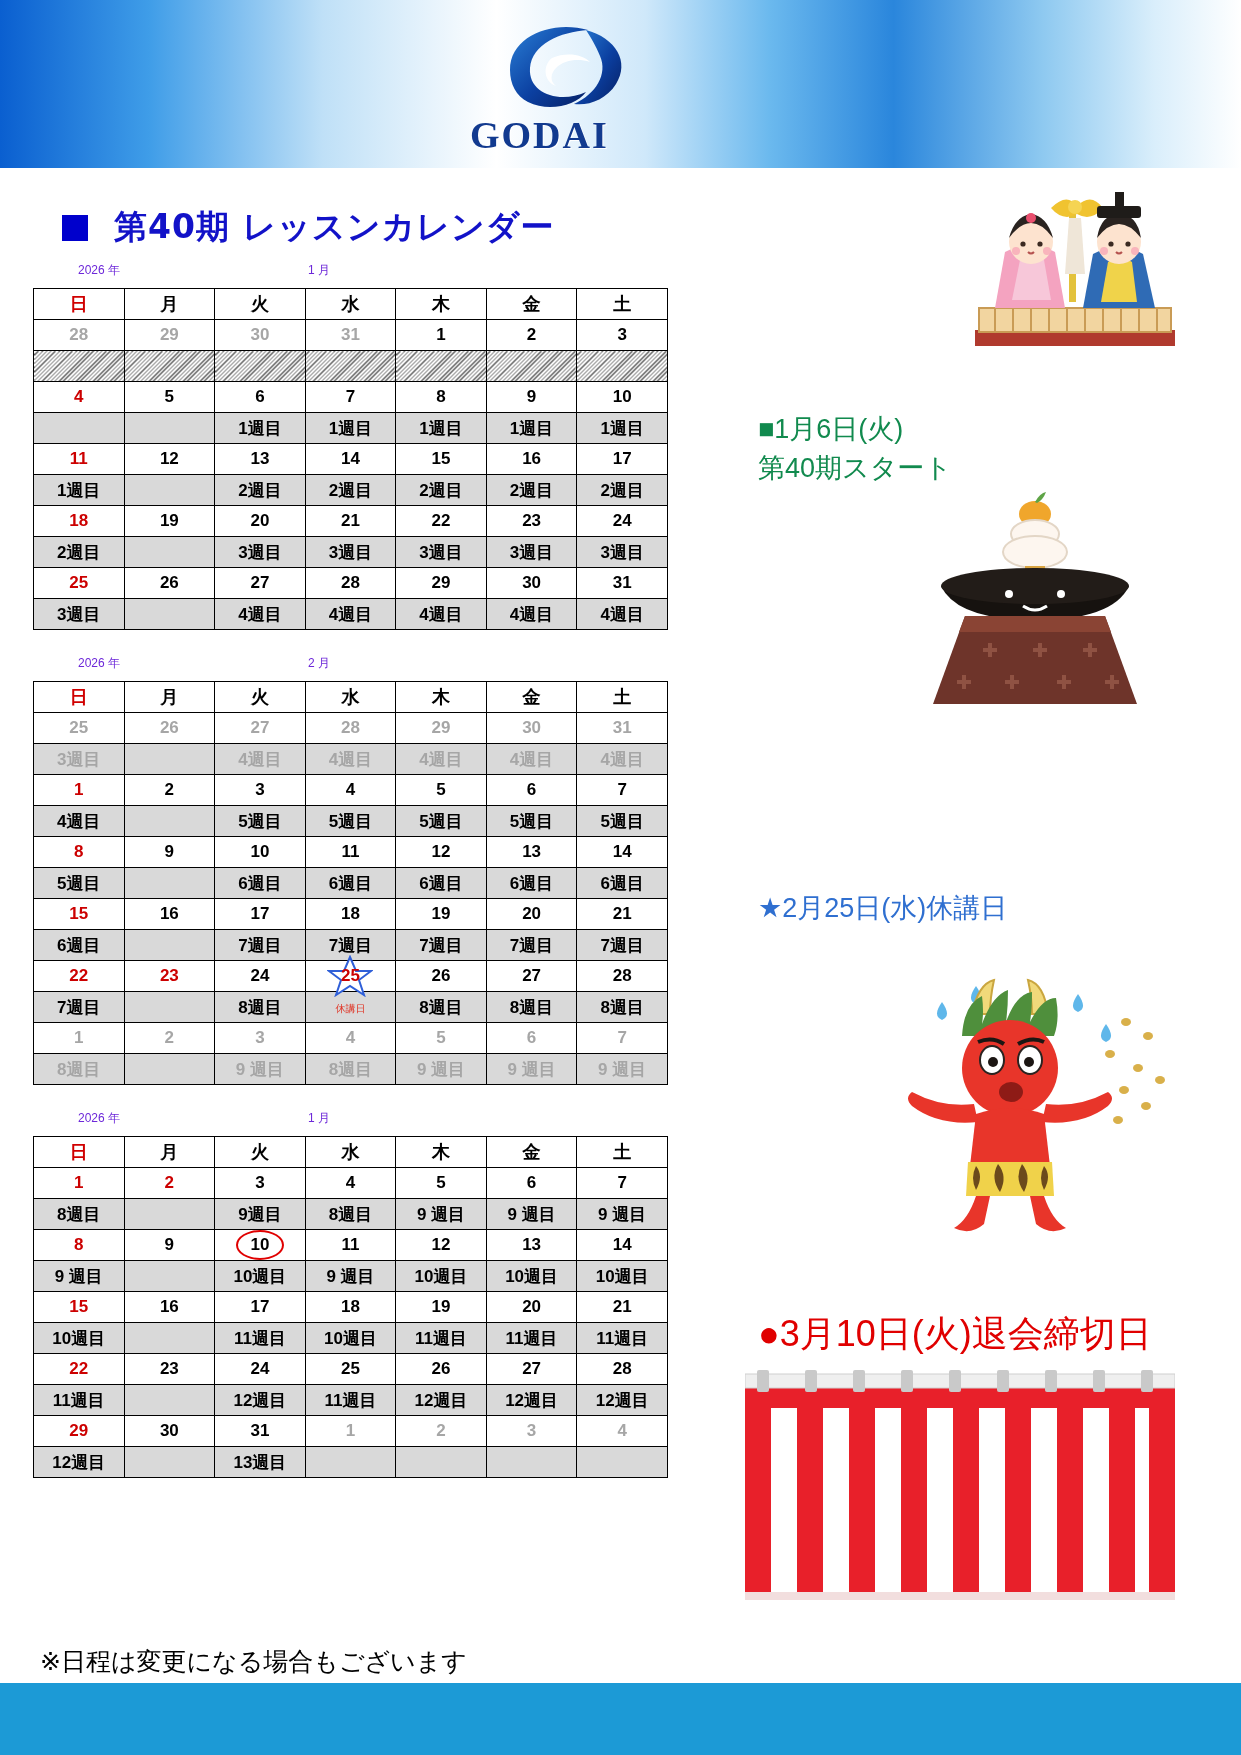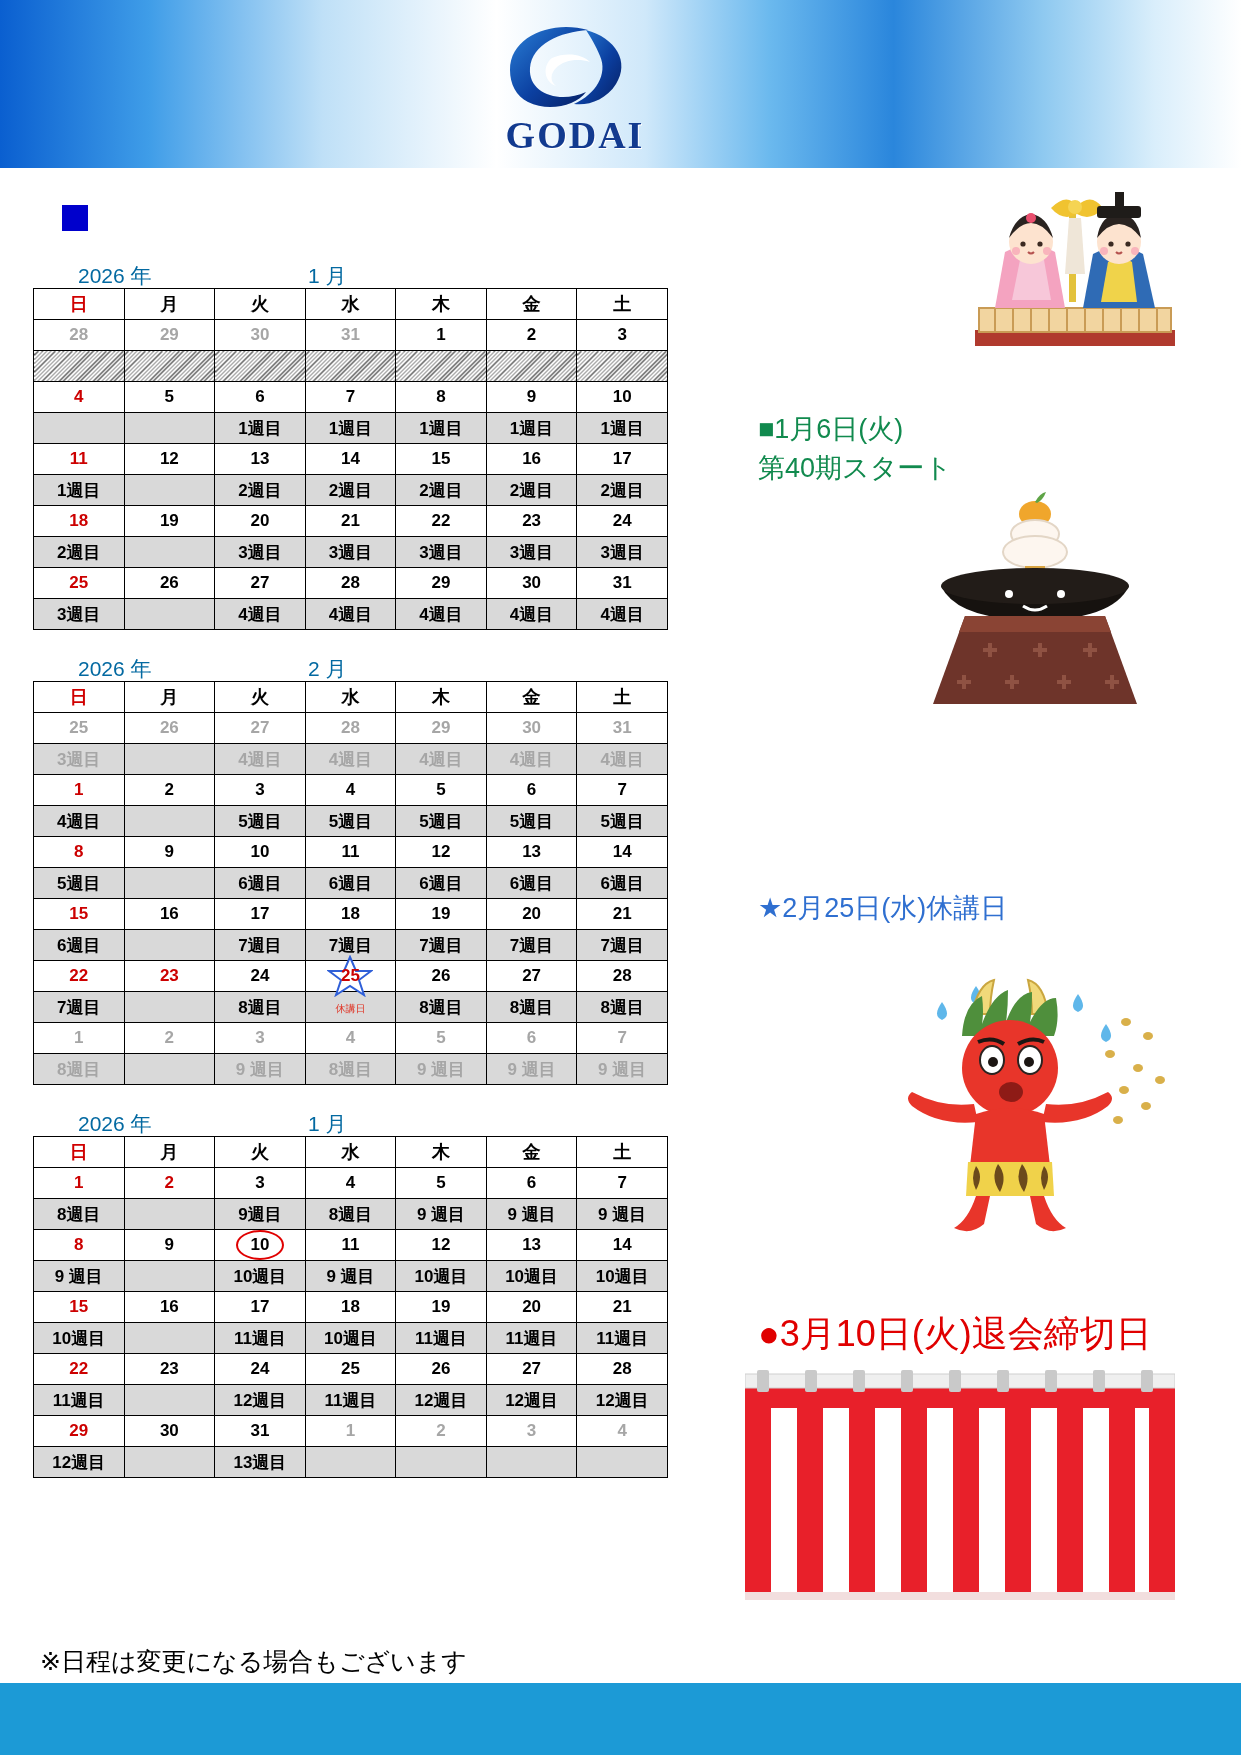--- a/index.html
+++ b/index.html
@@ -14,21 +14,21 @@
     position:absolute;left:0;top:0;width:1241px;height:168px;
     background:linear-gradient(90deg,#0a5fd0 0%, #3f9de8 12%, #bfe0f7 26%, #ffffff 40%, #cfe8fa 52%, #6bb9ee 62%, #2a86dc 72%, #8ec9f0 84%, #d9eefb 93%, #ffffff 100%);
   }
   .logo{
     position:absolute;left:470px;top:18px;width:210px;height:140px;
   }
   .logo-mark{
     position:absolute;left:20px;top:0;width:150px;height:95px;
   }
   .logo-text{
-    position:absolute;left:0;top:95px;width:210px;text-align:center;
+    position:absolute;left:0;top:95px;width:210px;
     font-family:"Liberation Serif","DejaVu Serif",serif;
     font-weight:bold;font-size:38px;letter-spacing:2px;
     color:#123a8f;
     text-shadow:1px 1px 0 #ffffff;
   }
   
   .footer{
     position:absolute;left:0;bottom:0;width:1241px;height:72px;
     background:#1c9ad6;
   }
@@ -39,21 +39,21 @@
   .title-square{
     width:26px;height:26px;background:#0000cc;margin-right:26px;
   }
   .title-text{
     font-size:33px;font-weight:bold;color:#1212c8;letter-spacing:1px;
     font-family:"DejaVu Sans","Liberation Sans",sans-serif;
   }
   
   .cal{position:absolute;}
   .cal-head{
-    font-size:21px;color:#0369a1;margin-bottom:4px;position:relative;height:22px;
+    font-size:12px;color:#6d28d9;margin-bottom:4px;position:relative;height:22px;
   }
   .cal-head .year{position:absolute;left:45px;top:0;}
   .cal-head .month{position:absolute;left:275px;top:0;}
   table.calendar{
     border-collapse:collapse;table-layout:fixed;width:635px;
     border:1px solid #000;
   }
   table.calendar td,table.calendar th{
     border:1px solid #000;
     text-align:center;vertical-align:middle;
@@ -124,20 +124,21 @@
         <path d="M96,12 C126,20 140,44 126,66 C116,82 98,88 84,86 C106,76 118,56 110,38 C106,28 100,18 96,12 Z" fill="url(#g1)"></path>
         <path d="M62,40 C76,34 92,36 100,44 C88,40 74,42 66,50 C60,56 60,64 66,68 C54,64 52,48 62,40 Z" fill="#ffffff"></path>
       </svg>
     </div>
     <div class="logo-text">GODAI</div>
   </div>
 </div>
 
 <div class="title-row">
   <div class="title-square"></div>
+  <div class="title-text">第40期  レッスンカレンダー</div>
 </div>
 
 <div class="cal" id="cal-0" style="left:33px;top:262px;">
   <div class="cal-head">
     <span class="year">2026 年</span>
     <span class="month">1 月</span>
   </div>
   <table class="calendar">
       <tbody>
         <tr>

